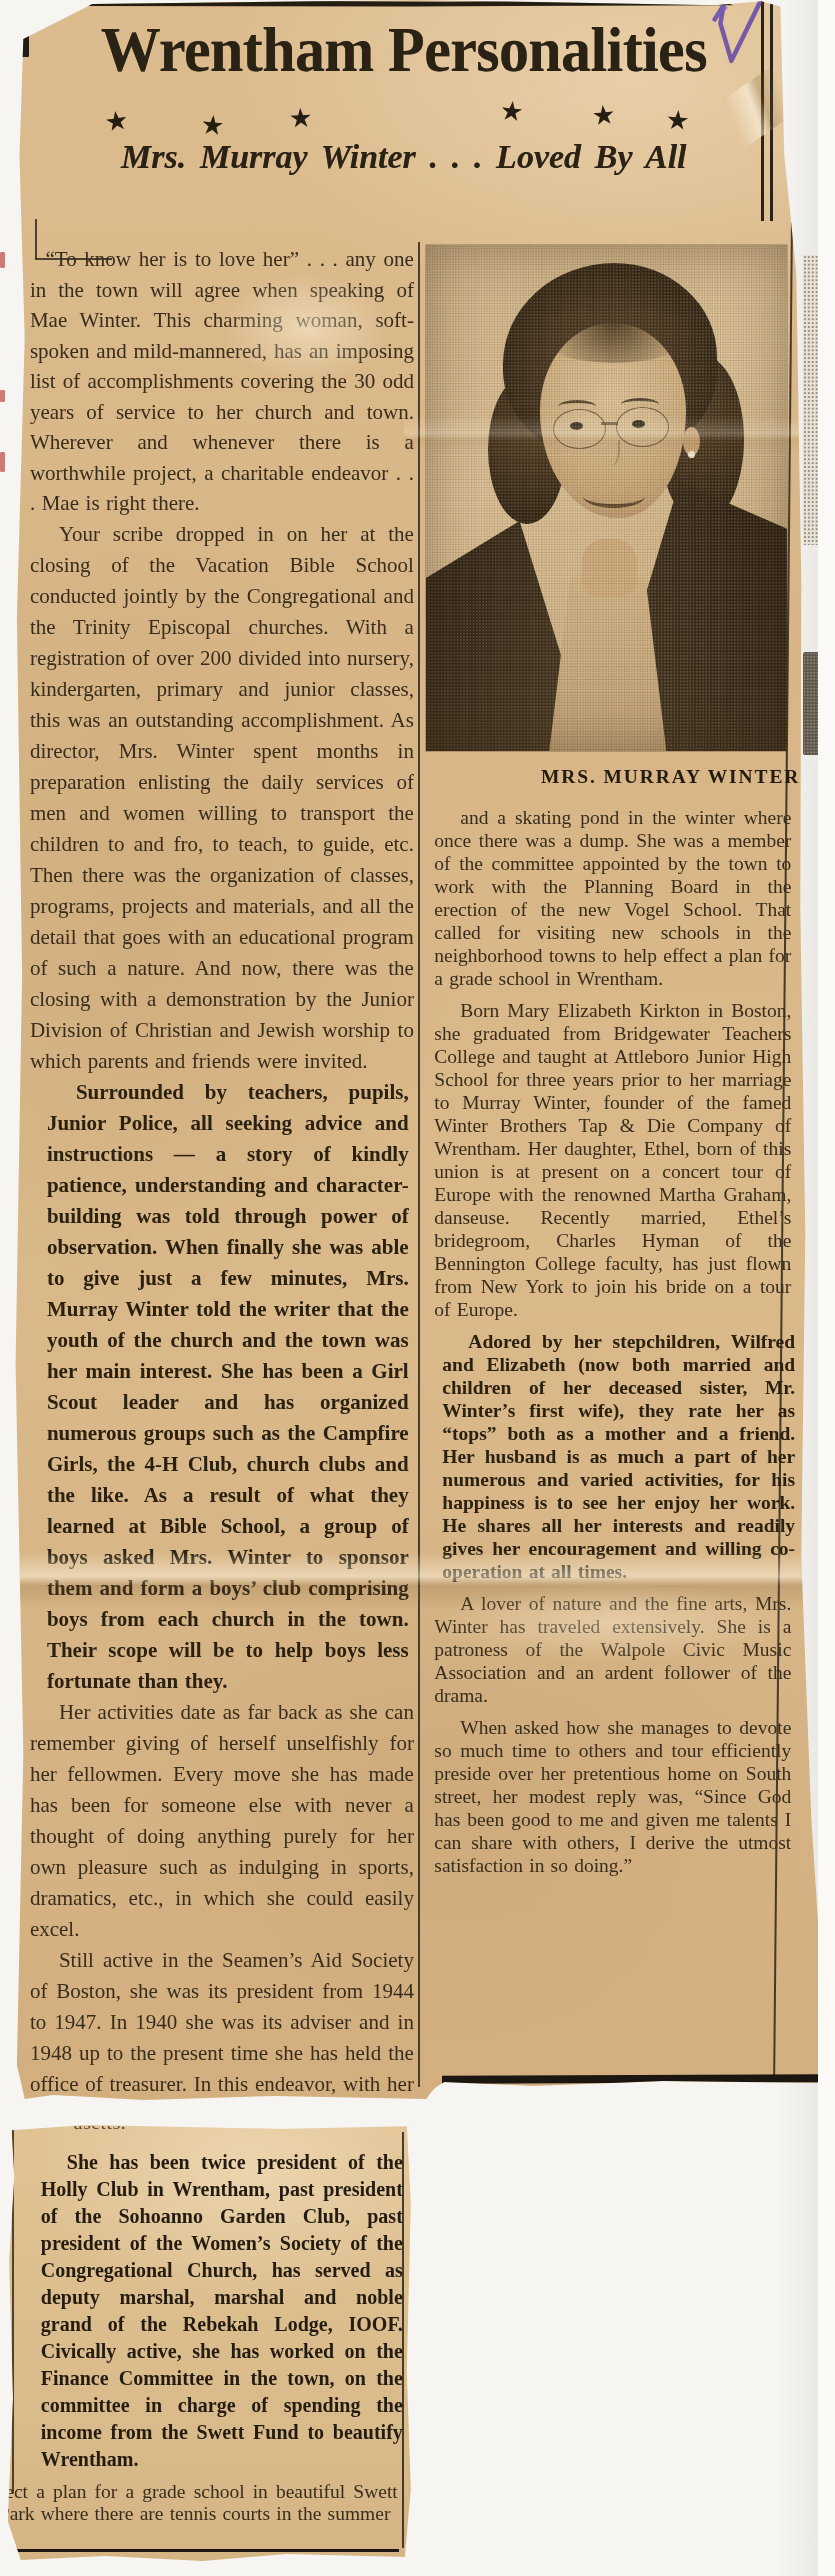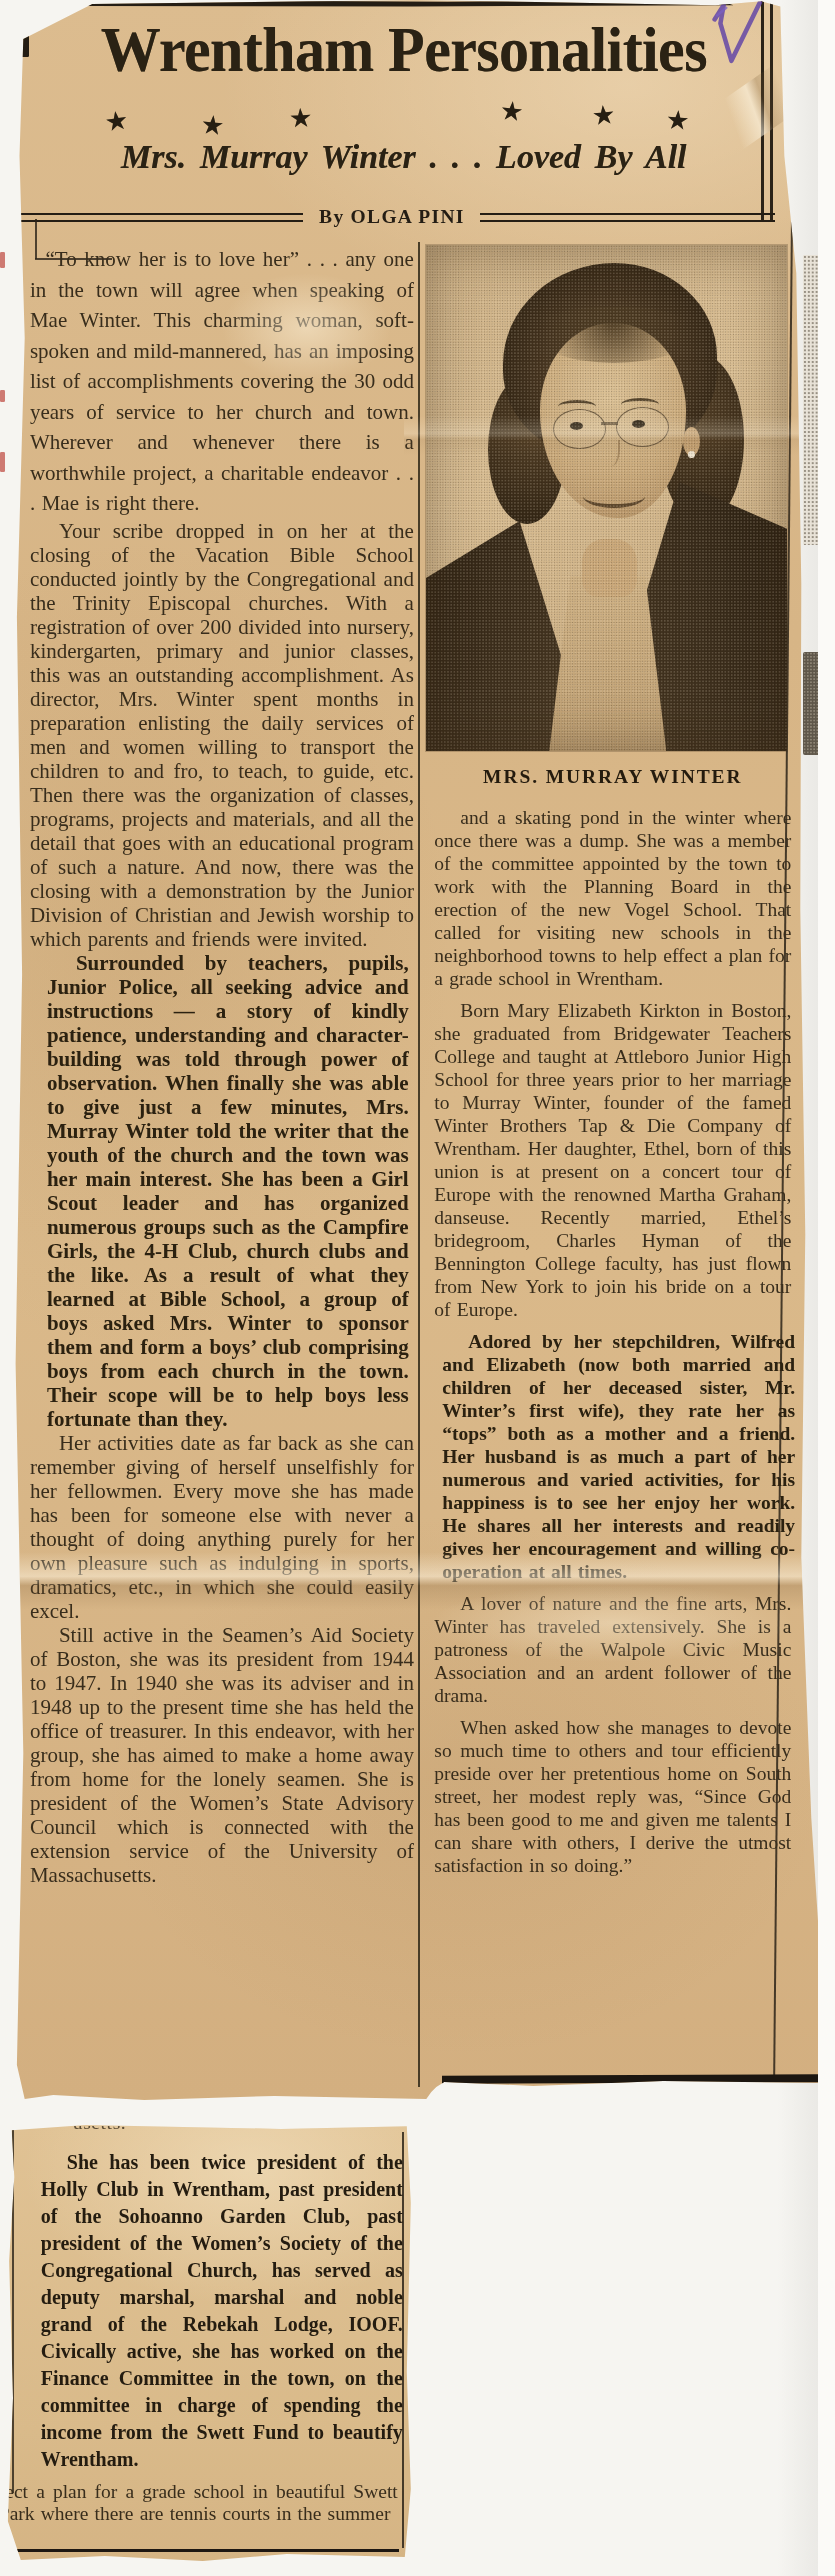--- a/index.html
+++ b/index.html
@@ -49,21 +49,21 @@
   .drule{height:9.7px;border-top:2.6px solid #241d14;border-bottom:2.6px solid #241d14;box-sizing:border-box;}
   .drule.l{width:284px;}
   .drule.r{flex:1;}
   .byline{margin:0 15.6px;font-weight:bold;font-size:19.5px;letter-spacing:1.3px;white-space:nowrap;
     color:#241d14;padding-bottom:1.3px;}
   .corner-v{position:absolute;left:21px;top:219px;width:1.9px;height:40px;background:#2b2318;opacity:.8;}
   .corner-h{position:absolute;left:21px;top:258px;width:77px;height:1.9px;background:#2b2318;opacity:.8;}
 
   
   .col-left{position:absolute;left:15.6px;top:244px;width:384px;}
-  .col-left p{font-size:21px;line-height:24px;text-align:justify;text-indent:29px;
+  .col-left p{font-size:21px;line-height:31px;text-align:justify;text-indent:29px;
     color:#382d1c;margin:0;word-spacing:1.3px;hyphens:none;}
   .col-left p.p1{line-height:30.5px;text-indent:15.6px;}
   .col-rule{position:absolute;left:404px;top:242px;width:1.9px;height:1845px;background:#2f2818;opacity:.85;}
   .col-right{position:absolute;left:411px;top:244px;width:375px;}
   .rtext p{font-size:19.5px;line-height:23px;text-align:justify;text-indent:26px;
     color:#382d1c;margin:9px;word-spacing:1.3px;hyphens:none;}
   p.boldp{font-weight:bold;color:#2b2110;margin-left:17px !important;margin-right:5.2px !important;}
 
   
   .photo{position:relative;width:361px;height:506px;margin:0 0 0 1.3px;overflow:hidden;
@@ -99,21 +99,21 @@
   .ph-eye-r{left:206px;top:175px;width:13px;height:7.8px;background:#2f2414;border-radius:50%;}
   .ph-nose{left:179px;top:195px;width:13px;height:26px;border-right:2.6px solid rgba(120,90,55,.45);border-radius:0 0 60% 0;}
   .ph-mouth{left:157px;top:239px;width:62px;height:19.5px;border-bottom:4.5px solid rgba(70,50,28,.8);border-radius:0 0 50% 50%;}
   .ph-ear-r{left:257px;top:182px;width:17px;height:29px;background:#c5a273;border-radius:50%;}
   .ph-earring{left:262px;top:206px;width:6.5px;height:6.5px;background:#efe6d2;border-radius:50%;}
   .ph-halftone{inset:0;background-image:radial-gradient(rgba(40,28,14,.33) 0.6px,transparent 0.9px);background-size:2.6px 2.6px;}
   .ph-grain{inset:0;background-image:radial-gradient(rgba(255,240,215,.18) 0.6px,transparent 0.8px);
     background-size:3.2px 3.2px;background-position:1.3px 1.3px;}
   .ph-vign{inset:0;box-shadow:inset 0 0 52px rgba(55,38,18,.4);}
 
-  .caption{margin-top:14.3px;text-align:center;font-weight:bold;font-size:19.5px;
+  .caption{margin-top:14.3px;text-align:right;font-weight:bold;font-size:19.5px;
     letter-spacing:1.9px;color:#241b0e;}
   .rtext{margin-top:18px;}
 
   
   .crease-h{position:absolute;left:0;right:0;top:1552px;height:58px;pointer-events:none;
     background:linear-gradient(180deg,rgba(0,0,0,0) 0%,rgba(255,246,226,.5) 42%,rgba(124,92,54,.22) 58%,rgba(0,0,0,0) 100%);}
   .crease-h2{position:absolute;left:390px;right:0;top:416px;height:39px;opacity:.5;pointer-events:none;
     background:linear-gradient(180deg,rgba(0,0,0,0),rgba(255,246,226,.45) 45%,rgba(124,92,54,.2) 60%,rgba(0,0,0,0));}
   .crease-d{position:absolute;left:623px;top:84px;width:234px;height:52px;transform:rotate(-35deg);pointer-events:none;
     background:linear-gradient(105deg,transparent 40%,rgba(255,248,230,.55) 50%,rgba(120,90,50,.25) 55%,transparent 64%);}
@@ -177,25 +177,20 @@
 
     <span class="star s1">★</span>
     <span class="star s2">★</span>
     <span class="star s3">★</span>
     <span class="star s4">★</span>
     <span class="star s5">★</span>
     <span class="star s6">★</span>
 
     <div class="subhead">Mrs. Murray Winter . . . Loved By All</div>
 
-    <div class="byline-row">
-      <span class="drule l"></span>
-      <span class="byline">By OLGA PINI</span>
-      <span class="drule r"></span>
-    </div>
     <div class="corner-v"></div>
     <div class="corner-h"></div>
 
     <div class="col-left">
       <p class="p1">“To know her is to love her” . . . any one in the town will agree when speaking of Mae Winter. This charming woman, soft-spoken and mild-mannered, has an imposing list of accomplishments covering the 30 odd years of service to her church and town. Wherever and whenever there is a worthwhile project, a charitable endeavor . . . Mae is right there.</p>
       <p>Your scribe dropped in on her at the closing of the Vacation Bible School conducted jointly by the Congregational and the Trinity Episcopal churches. With a registration of over 200 divided into nursery, kindergarten, primary and junior classes, this was an outstanding accomplishment. As director, Mrs. Winter spent months in preparation enlisting the daily services of men and women willing to transport the children to and fro, to teach, to guide, etc. Then there was the organization of classes, programs, projects and materials, and all the detail that goes with an educational program of such a nature. And now, there was the closing with a demonstration by the Junior Division of Christian and Jewish worship to which parents and friends were invited.</p>
       <p class="boldp">Surrounded by teachers, pupils, Junior Police, all seeking advice and instructions — a story of kindly patience, understanding and character-building was told through power of observation. When finally she was able to give just a few minutes, Mrs. Murray Winter told the writer that the youth of the church and the town was her main interest. She has been a Girl Scout leader and has organized numerous groups such as the Campfire Girls, the 4-H Club, church clubs and the like. As a result of what they learned at Bible School, a group of boys asked Mrs. Winter to sponsor them and form a boys’ club comprising boys from each church in the town. Their scope will be to help boys less fortunate than they.</p>
       <p>Her activities date as far back as she can remember giving of herself unselfishly for her fellowmen. Every move she has made has been for someone else with never a thought of doing anything purely for her own pleasure such as indulging in sports, dramatics, etc., in which she could easily excel.</p>
       <p>Still active in the Seamen’s Aid Society of Boston, she was its president from 1944 to 1947. In 1940 she was its adviser and in 1948 up to the present time she has held the office of treasurer. In this endeavor, with her group, she has aimed to make a home away from home for the lonely seamen. She is president of the Women’s State Advisory Council which is connected with the extension service of the University of Massachusetts.</p>
     </div>

